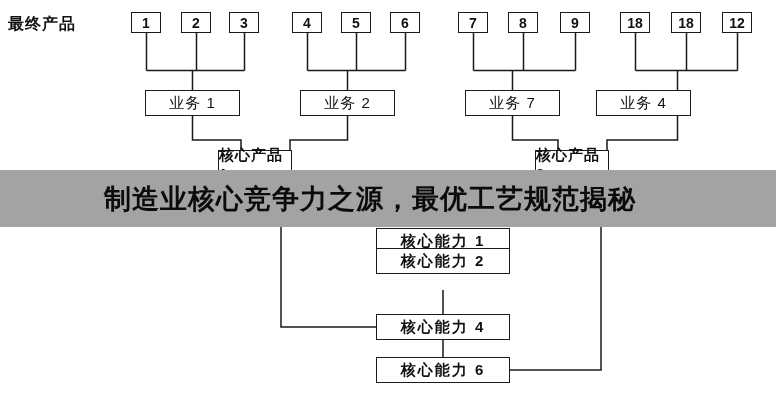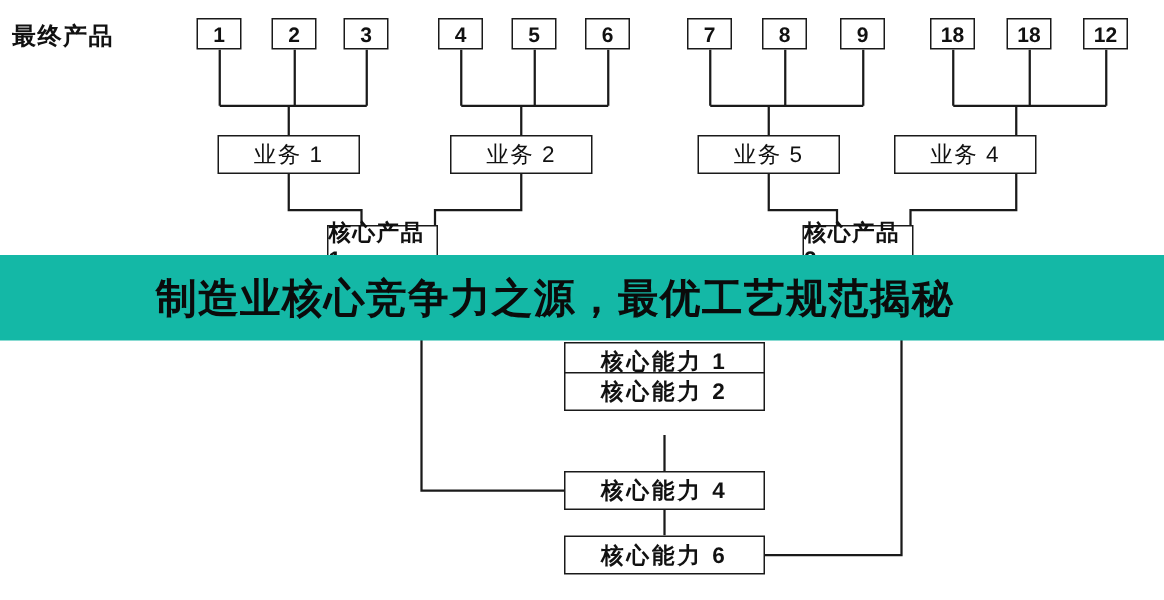--- a/index.html
+++ b/index.html
@@ -72,28 +72,28 @@
   <div class="box num-box" style="left:390px">6</div>
   <div class="box num-box" style="left:458px">7</div>
   <div class="box num-box" style="left:508px">8</div>
   <div class="box num-box" style="left:560px">9</div>
   <div class="box num-box" style="left:620px">18</div>
   <div class="box num-box" style="left:671px">18</div>
   <div class="box num-box" style="left:722px">12</div>
 
   <div class="box biz-box" style="left:145px">业务 1</div>
   <div class="box biz-box" style="left:300px">业务 2</div>
-  <div class="box biz-box" style="left:465px">业务 5</div>
+  <div class="box biz-box" style="left:465px">业务 7</div>
   <div class="box biz-box" style="left:596px">业务 4</div>
 
   <div class="box core-box" style="left:218px">核心产品 1</div>
   <div class="box core-box" style="left:535px">核心产品 2</div>
 
   <div class="box comp-box" style="top:228px">核心能力 1</div>
   <div class="box comp-box" style="top:248px">核心能力 2</div>
   <div class="box comp-box" style="top:314px">核心能力 4</div>
   <div class="box comp-box" style="top:357px">核心能力 6</div>
 
-  <div class="banner" style="background: #14b8a6;">
+  <div class="banner" style="background: #a3a3a3;">
     <div class="banner-text">制造业核心竞争力之源，最优工艺规范揭秘</div>
   </div>
 
 </div>
 
 </body></html>

